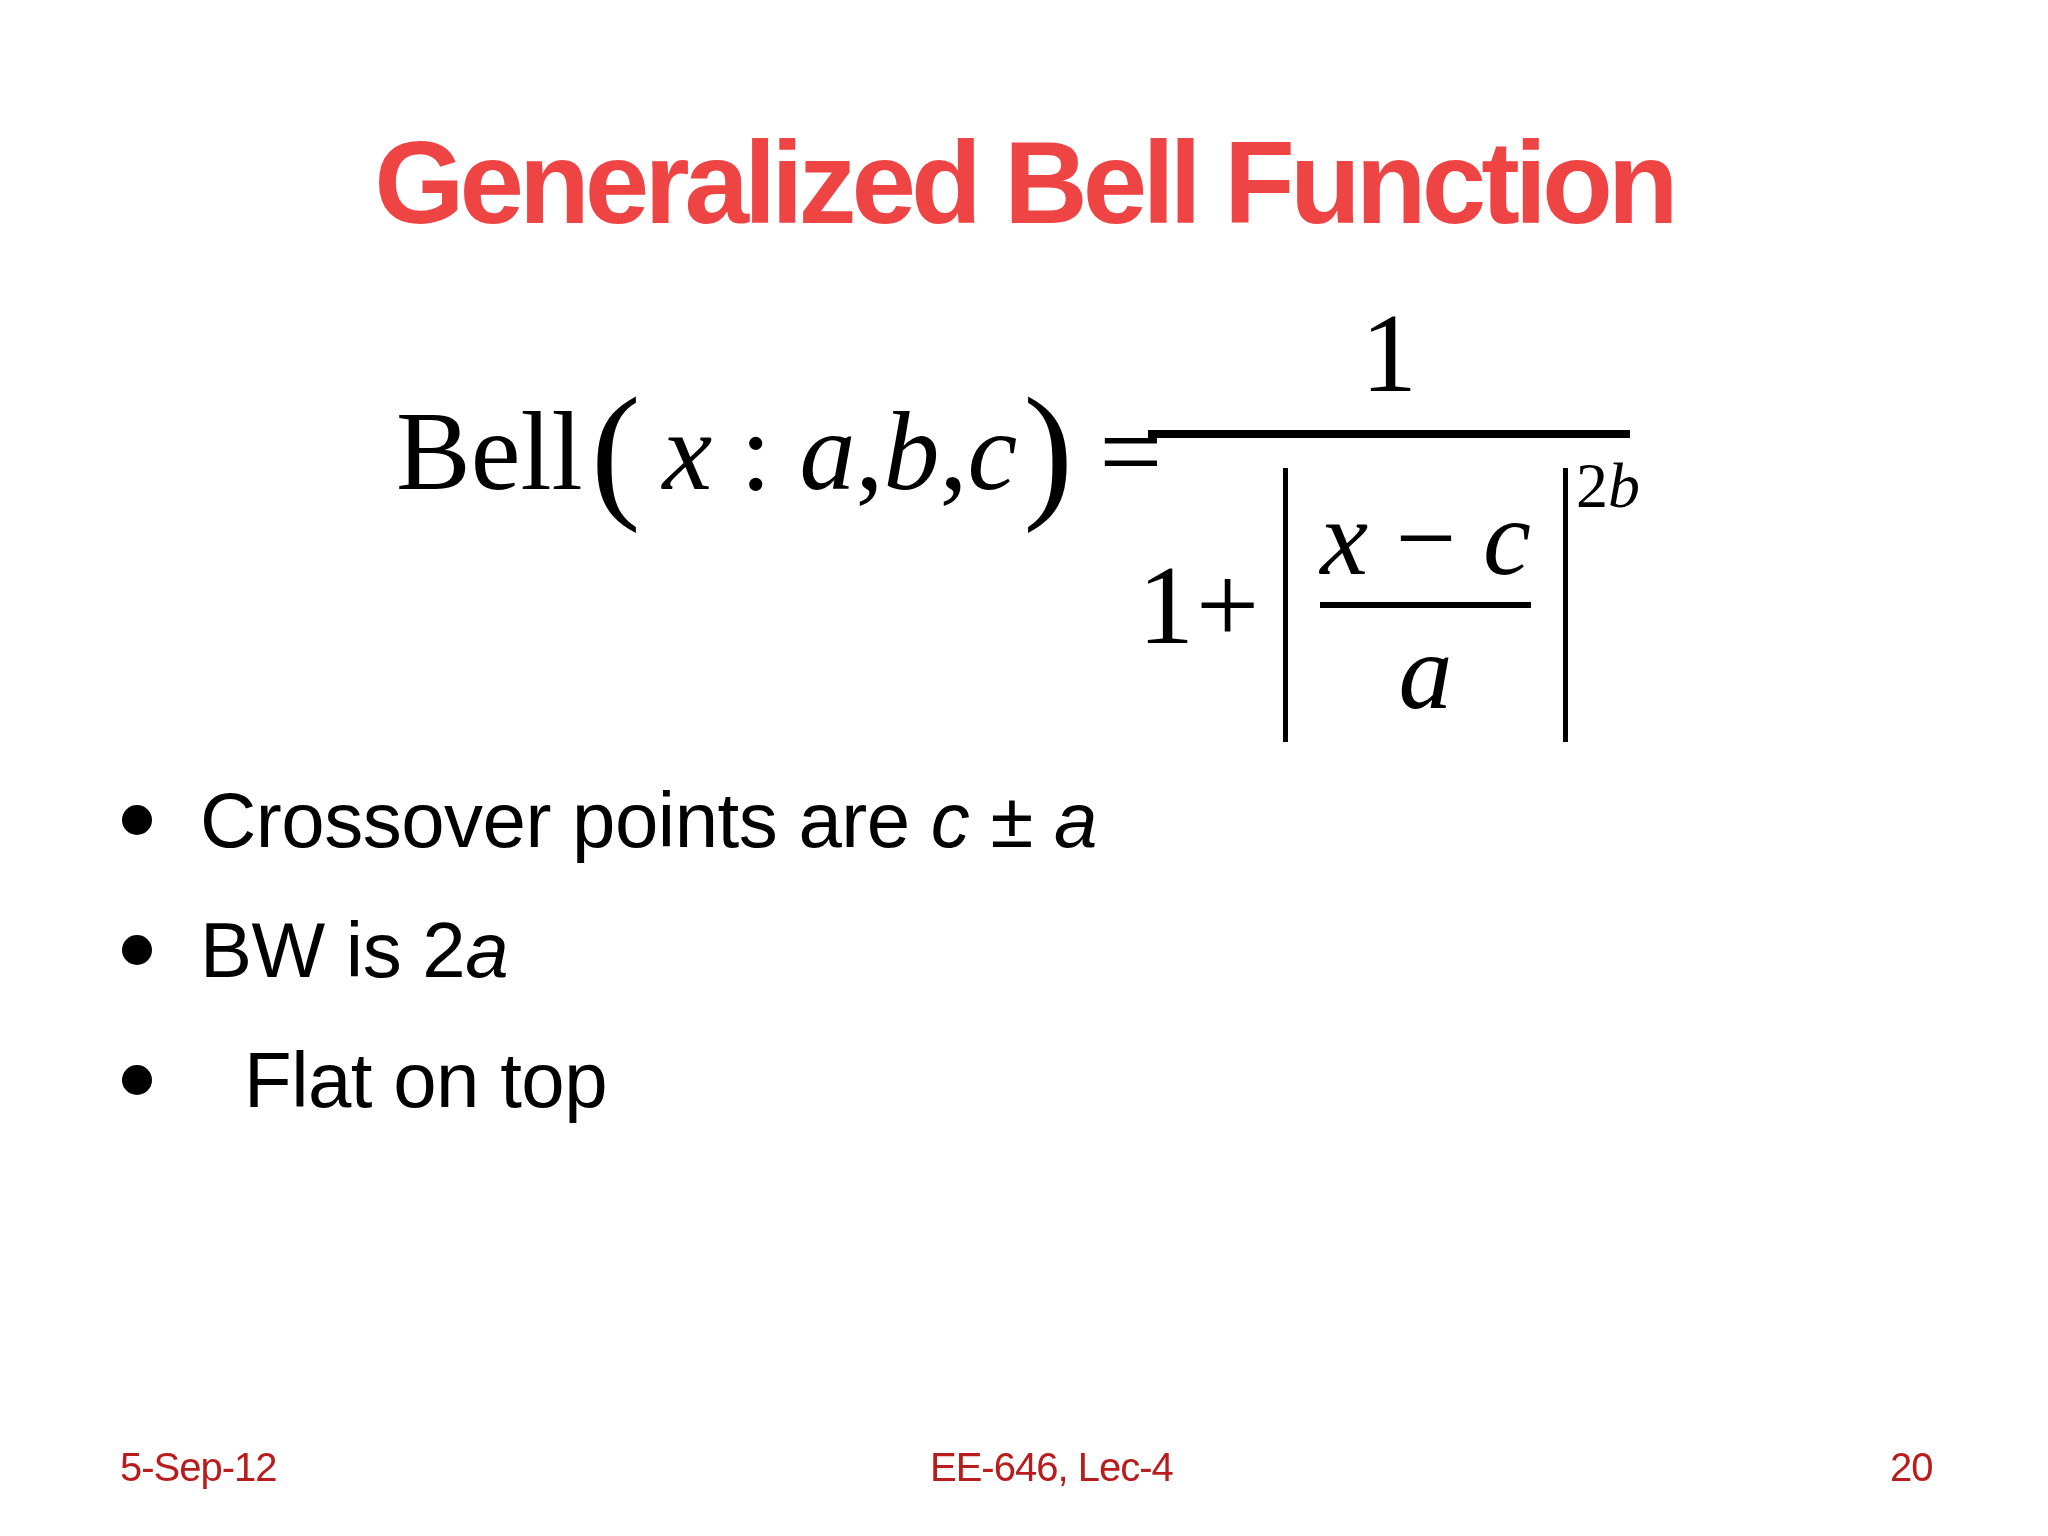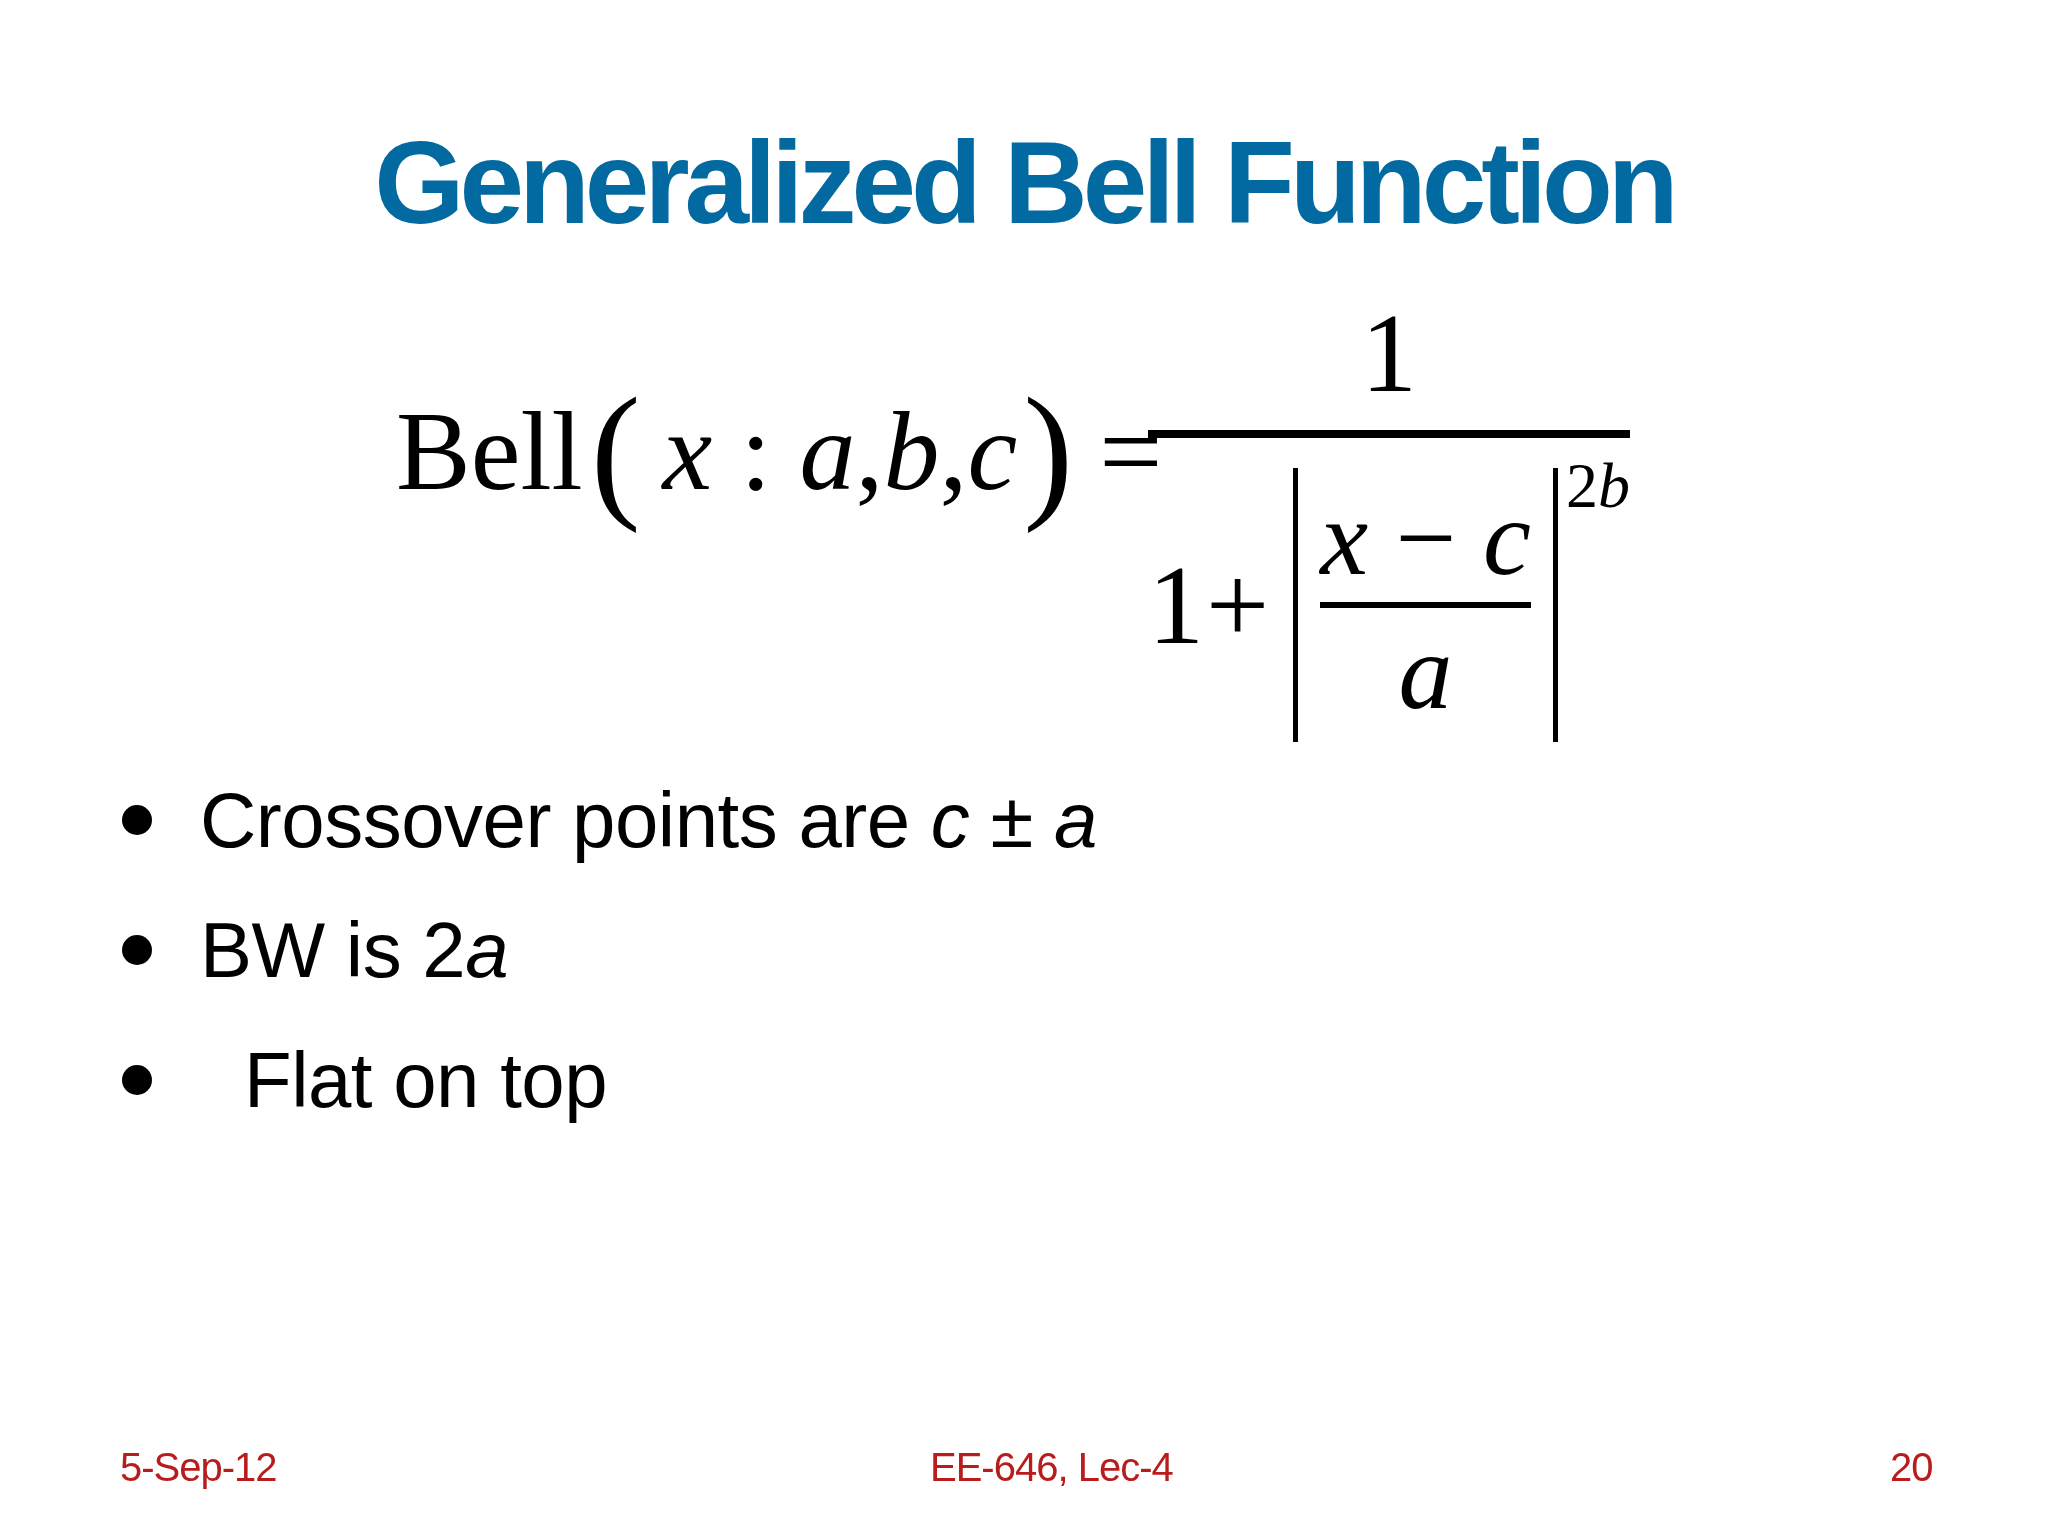--- a/index.html
+++ b/index.html
@@ -1,39 +1,39 @@
 <!DOCTYPE html>
 <html><head>
 <meta charset="utf-8">
 <style>
   html,body{margin:0;padding:0;background:#ffffff;}
   body{width:2048px;height:1536px;position:relative;overflow:hidden;
        font-family:"Liberation Sans","DejaVu Sans",sans-serif;color:#000;}
 
   
   .title{position:absolute;left:0;top:125px;width:2048px;text-align:center;
-         font-size:116px;font-weight:700;letter-spacing:-5px;line-height:1;color:#0369a1;}
+         font-size:116px;font-weight:700;letter-spacing:-5px;line-height:1;color:#ef4444;}
 
   
   .formula{position:absolute;left:0;top:0;width:1720px;height:1536px;
            font-family:"Liberation Serif","DejaVu Serif",serif;}
   .eq-left{position:absolute;left:396px;top:363px;display:flex;align-items:baseline;
            font-size:112px;line-height:1;white-space:pre;}
   .eq-left .bell{margin-right:8px;}
   .eq-left .paren{font-size:150px;position:relative;top:12px;font-weight:400;}
   .eq-left .args{font-style:italic;margin:0 6px 0 22px;}
   .eq-left .equals{margin-left:26px;}
 
   .fraction{position:absolute;left:1148px;top:297px;width:482px;}
   .frac-num{font-size:112px;line-height:1;text-align:center;}
   .frac-bar{height:8px;background:#000;margin-top:21px;}
   .den{margin-top:30px;display:flex;align-items:center;justify-content:center;}
   .den-prefix{font-size:112px;line-height:1;margin-right:22px;letter-spacing:2px;}
   .abar{width:5px;height:274px;background:#000;flex:0 0 auto;}
-  .inner-frac{display:flex;flex-direction:column;justify-content:center;padding:0 22px;}
+  .inner-frac{display:flex;flex-direction:column;justify-content:center;padding:0 32px;}
   .inner-num{font-size:108px;line-height:1;text-align:center;white-space:pre;}
   .inner-bar{height:6px;background:#000;margin:10px 0;}
   .inner-den{font-size:108px;line-height:1;text-align:center;font-style:italic;}
   .sup{font-size:64px;line-height:1;align-self:flex-start;margin:-14px 0 0 8px;white-space:pre;font-family:Liberation Serif, serif;}
 
   
   .bullets{position:absolute;left:100px;top:755px;width:1800px;}
   .brow{height:130px;display:flex;align-items:center;}
   .bdot{width:30px;height:30px;border-radius:50%;background:#000;
         margin-left:22px;margin-right:48px;flex:0 0 auto;}

